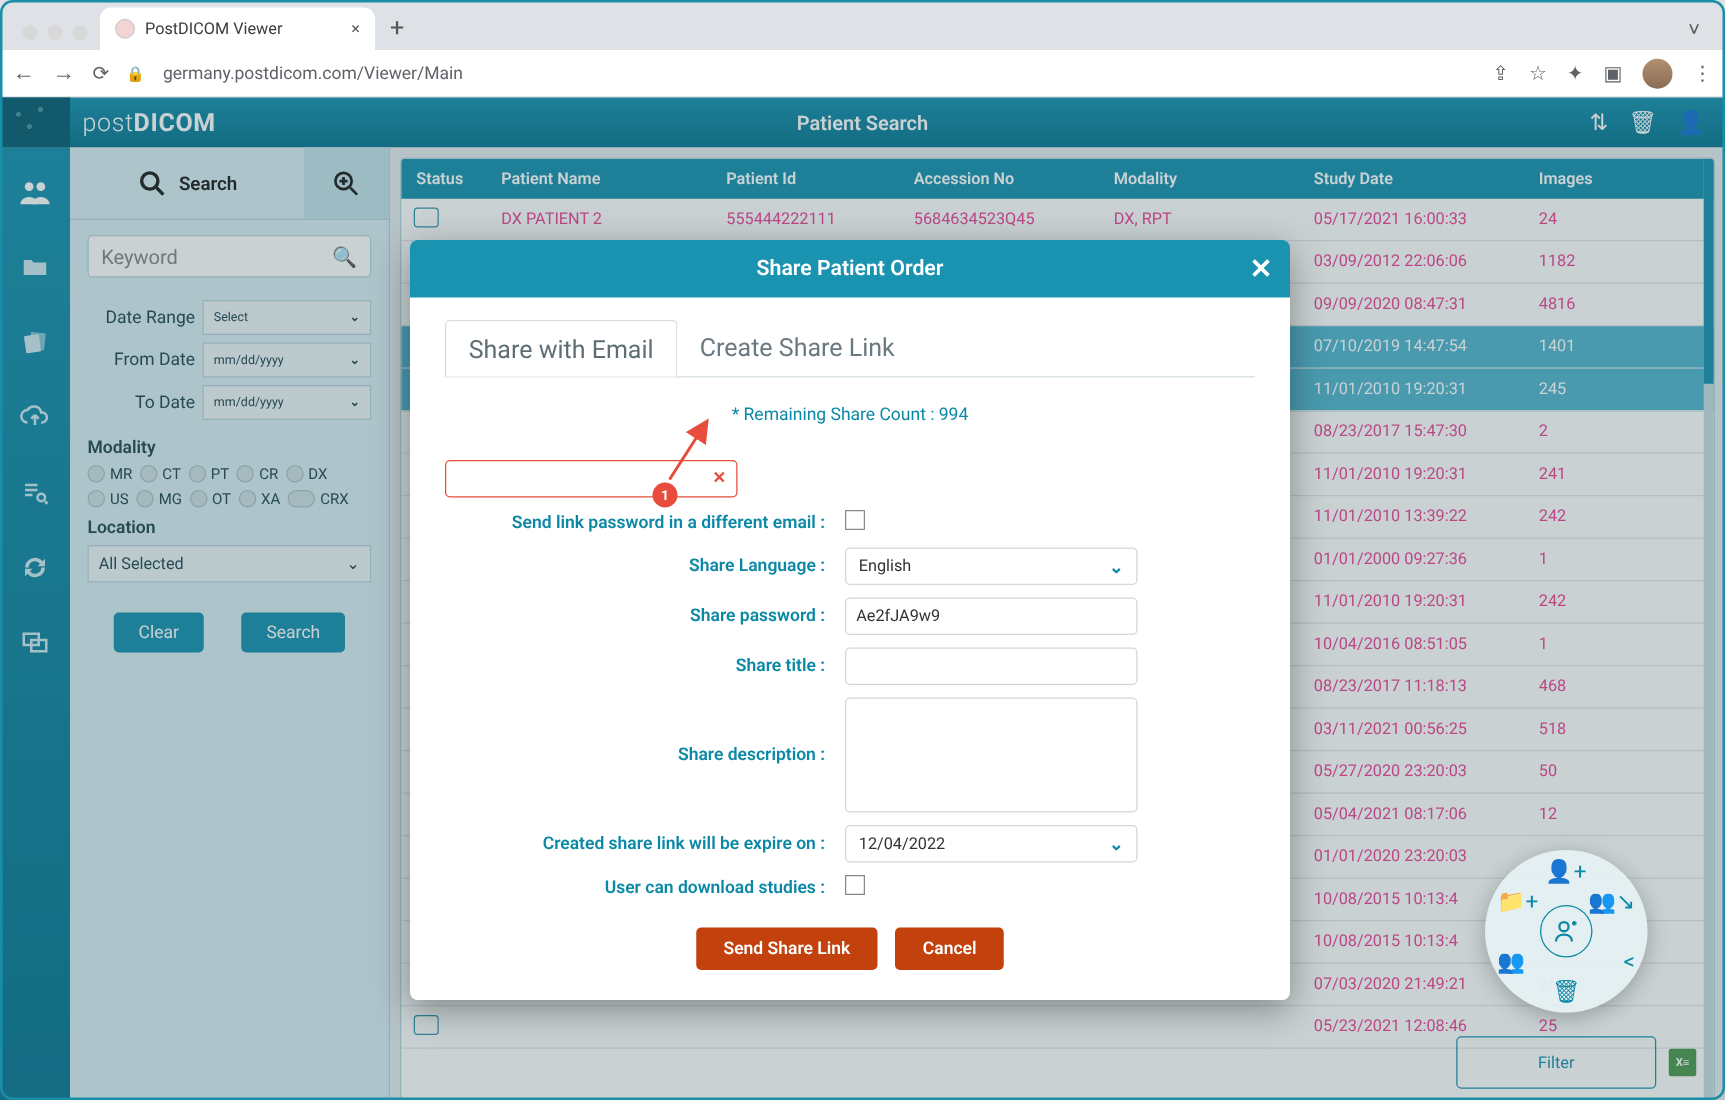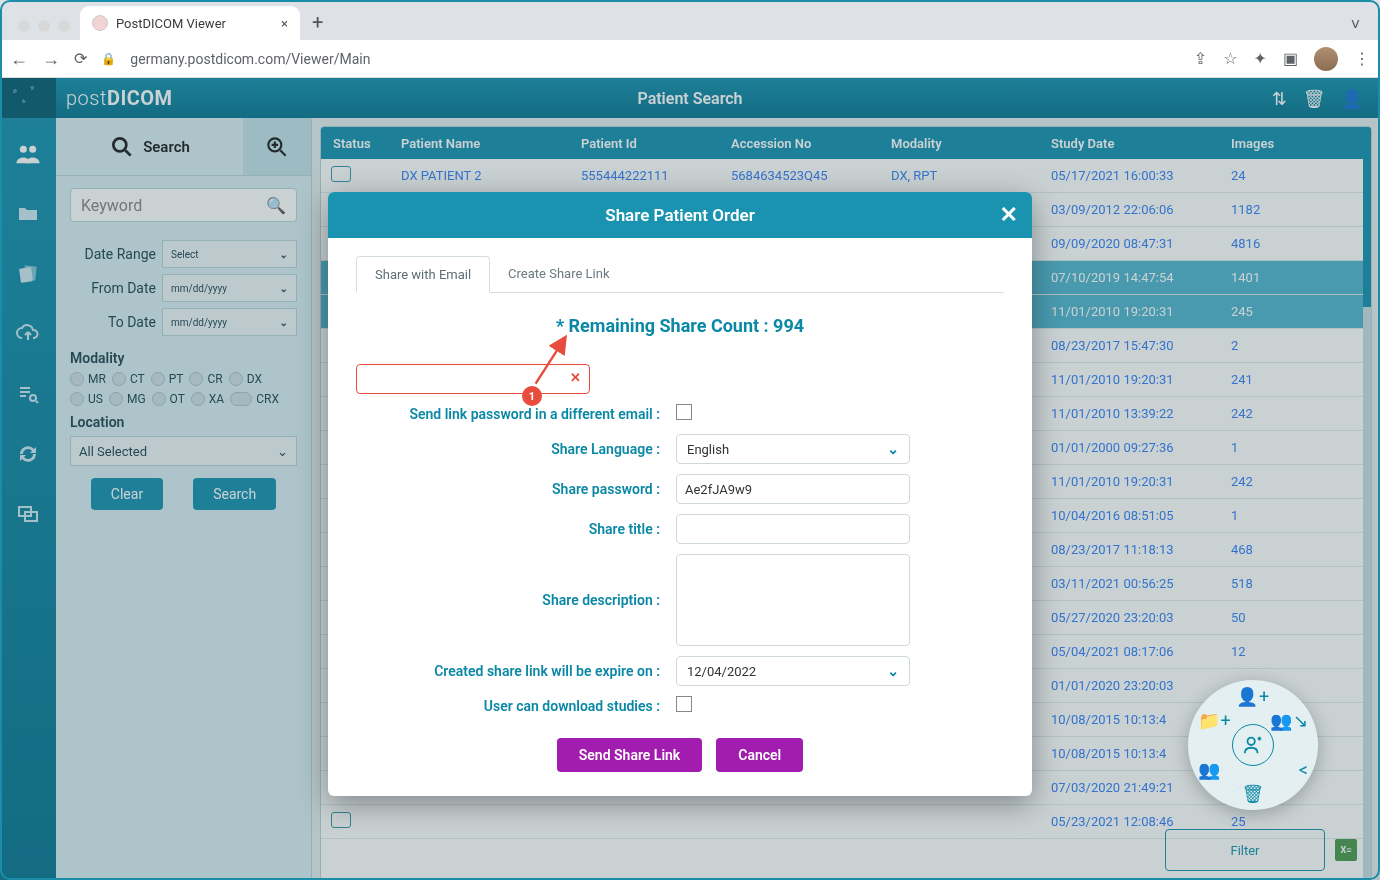--- a/index.html
+++ b/index.html
@@ -48,58 +48,58 @@
   .field-row label { width:86px; text-align:right; font-size:14px; color:#274a55;}
   .field-row .sel { flex:1; height:28px; border:1px solid #b8d4db; background:#eef6f8; display:flex;align-items:center;padding:0 8px;font-size:10px;color:#274a55;}
   .field-row .sel .chev { margin-left:auto; color:#274a55; font-weight:bold;}
   .sect-label { font-size:14px; color:#274a55; font-weight:600; padding:8px 0 6px;}
   .chips { display:flex; flex-wrap:wrap; gap:6px;}
   .chip { display:flex; align-items:center; gap:4px; font-size:12px; color:#274a55;}
   .chip .dot { width:14px;height:14px;border-radius:50%;background:#d0dfe4;border:1px solid #a9c3cb;}
   .chip.pill .dot { border-radius:8px; width:22px;}
   .loc-sel { height:30px; border:1px solid #b8d4db; background:#eef6f8; display:flex;align-items:center;padding:0 8px;font-size:13px;color:#274a55;}
   .loc-sel .chev{margin-left:auto;}
-  .sb-buttons { display:flex; justify-content:center; gap:30px; margin-top:12px;}
+  .sb-buttons { display:flex; justify-content:center; gap:30px; margin-top:24px;}
   .btn { padding:8px 20px; border-radius:4px; background:#1a93b1; color:#fff; font-size:14px; border:none;}
   
   .main { flex:1; background:#e6eef0; position:relative; padding:8px 8px 0 8px;}
   .table { background:#fff; border:1px solid #b8d4db; border-radius:4px; overflow:hidden; height:100%; position:relative;}
   .thead { display:flex; background:#1a93b1; color:#fff; font-size:13px; font-weight:600; height:32px; align-items:center;}
   .col-status{width:80px;padding-left:12px;} .col-name{width:180px;} .col-pid{width:150px;} .col-acc{width:160px;} .col-mod{width:160px;} .col-date{width:180px;} .col-img{width:80px;}
-  .trow { display:flex; height:34px; align-items:center; font-size:13px; color:#3b82f6; border-bottom:1px solid #dfe8ea;}
+  .trow { display:flex; height:34px; align-items:center; font-size:13px; color:#ec4899; border-bottom:1px solid #dfe8ea;}
   .trow.sel { background:#54b6cf; color:#fff;}
   .status-cell { width:80px; padding-left:10px; color:#3896ae;}
   .status-box { width:20px;height:16px;border:1.5px solid currentColor;border-radius:3px;display:inline-block;position:relative;}
   .filter-bar { position:absolute; right:14px; bottom:8px; display:flex; gap:10px; align-items:center;}
   .filter-btn { width:160px; height:42px; border:1px solid #1a93b1; border-radius:4px; color:#1a93b1; display:flex;align-items:center;justify-content:center;font-size:13px;}
   .xls { width:22px;height:22px;background:#4e9a51;color:#fff;font-size:9px;display:flex;align-items:center;justify-content:center;font-weight:bold;border-radius:2px;}
   
   .overlay { position:absolute; inset:0; background:rgba(40,70,78,.25);}
   
   .modal { position:absolute; left:328px; top:190px; width:704px; background:#fff; border-radius:6px; box-shadow:0 8px 30px rgba(0,0,0,.35); overflow:hidden;}
   .app .modal { top: 114px; }
   .m-head { background:#1a93b1; color:#fff; height:46px; display:flex; align-items:center; justify-content:center; font-size:17px; font-weight:600; position:relative;}
   .m-close { position:absolute; right:14px; top:10px; font-size:22px; color:#fff;}
   .m-body { padding:18px 28px 24px;}
   .m-tabs { display:flex; border-bottom:1px solid #d4dde0;}
-  .m-tab { padding:10px 18px; font-size:13px; color:#6b7a80;}
+  .m-tab { padding:10px 18px; font-size:20px; color:#6b7a80;}
   .m-tab.active { border:1px solid #d4dde0; border-bottom:1px solid #fff; border-radius:4px 4px 0 0; margin-bottom:-1px; color:#5e6e74;}
-  .remain { text-align:center; color:#0a88a5; font-weight:700; font-size:18px; padding:22px 0 18px;}
+  .remain { text-align:center; color:#0a88a5; font-weight:400; font-size:14px; padding:22px 0 18px;}
   .frow { display:flex; align-items:center; margin:10px 0;}
   .flabel { flex:0 0 320px; text-align:right; padding-right:16px; color:#0a88a5; font-weight:600; font-size:14px;}
   .fctrl { flex:1; }
   .input { width:234px; height:30px; border:1px solid #cfd8db; border-radius:4px; padding:0 8px; font-size:13px; color:#333;}
   .input.err { border-color:#e74c3c;}
   .input .x { float:right; color:#e74c3c; font-weight:bold; padding-top:5px;}
   .select { width:234px; height:30px; border:1px solid #cfd8db; border-radius:4px; display:flex; align-items:center; padding:0 10px; font-size:13px; color:#333;}
   .select .chev { margin-left:auto; color:#0a88a5; font-weight:bold; font-size:14px;}
   .chk { width:16px;height:16px;border:1.5px solid #888;display:inline-block;}
   .tarea { width:234px; height:92px; border:1px solid #cfd8db; border-radius:4px;}
   .m-btns { display:flex; justify-content:center; gap:14px; margin-top:22px;}
-  .m-btn { padding:9px 22px; border-radius:4px; background:#a21caf; color:#fff; font-size:14px; border:none; font-weight:600;}
+  .m-btn { padding:9px 22px; border-radius:4px; background:#c2410c; color:#fff; font-size:14px; border:none; font-weight:600;}
   
   .arrow-ann { position:absolute; left:522px; top:334px; pointer-events:none;}
   .arrow-dot { position:absolute; left:0; top:52px; width:20px;height:20px;border-radius:50%;background:#e74c3c;color:#fff;display:flex;align-items:center;justify-content:center;font-size:11px;font-weight:bold;}
   .arrow-line { width:56px; height:64px;}
   
   .radial { position:absolute; right:62px; bottom:70px; width:130px;height:130px;border-radius:50%;background:rgba(230,240,243,.95);box-shadow:0 4px 18px rgba(0,0,0,.25); display:flex;align-items:center;justify-content:center;}
   .radial .center { width:42px;height:42px;border-radius:50%;border:1.5px solid #0a88a5;display:flex;align-items:center;justify-content:center;color:#0a88a5;}
   .radial .ri { position:absolute; color:#0a88a5; font-size:18px;}
   .r1{top:6px;left:50%;transform:translateX(-50%);} .r2{top:30px;right:10px;} .r3{bottom:30px;right:10px;} .r4{bottom:6px;left:50%;transform:translateX(-50%);} .r5{bottom:30px;left:10px;} .r6{top:30px;left:10px;}
   

